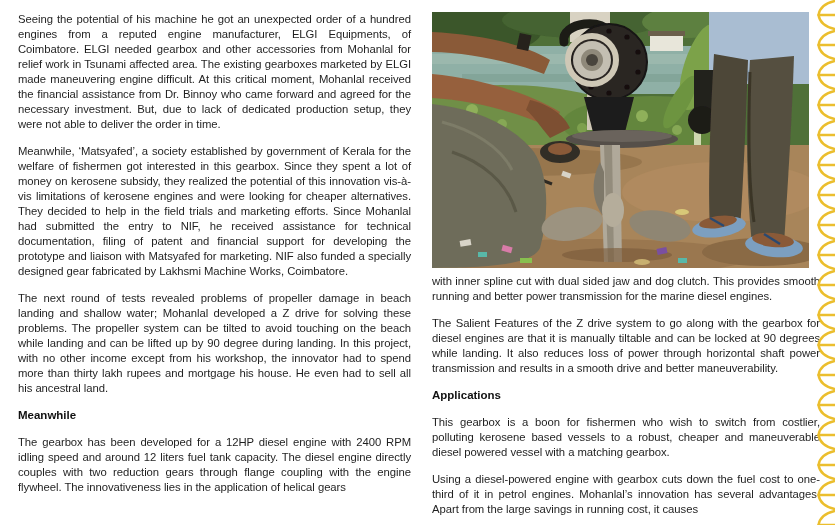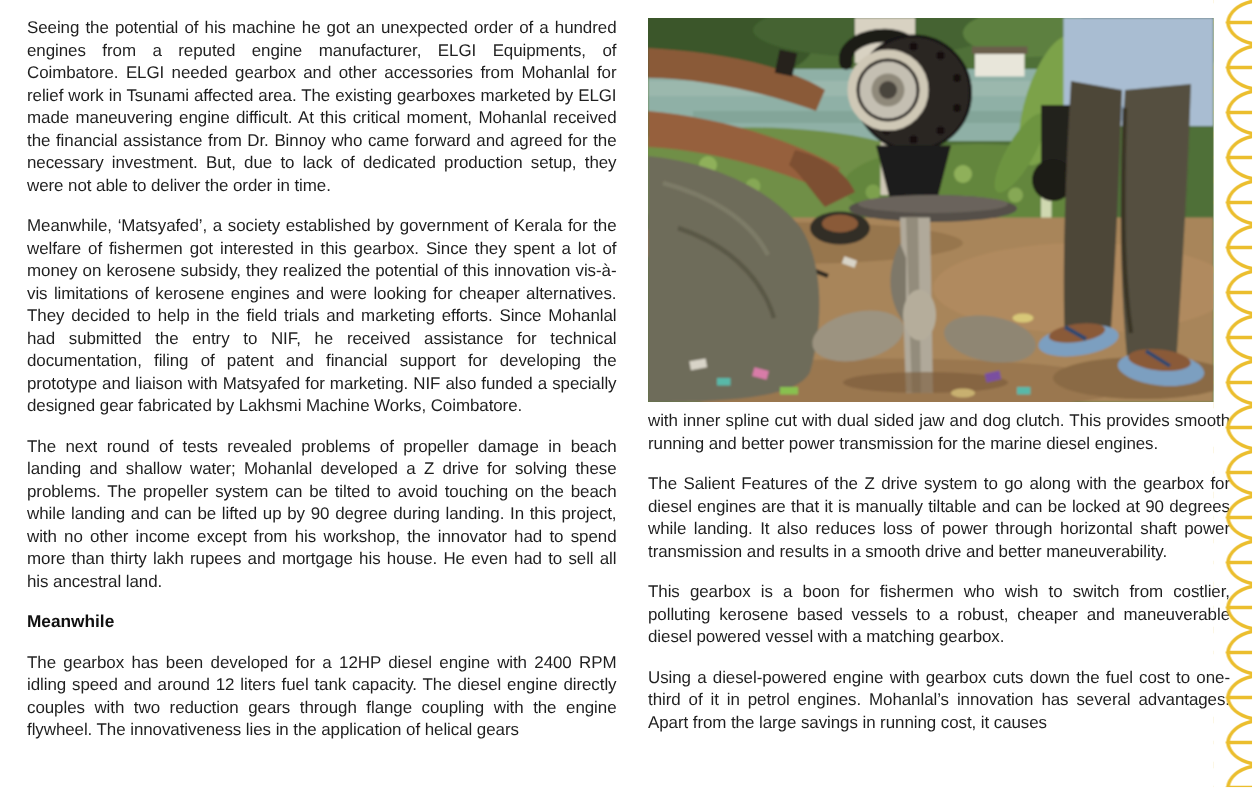--- a/index.html
+++ b/index.html
@@ -149,20 +149,21 @@
           <rect x="246" y="246" width="9" height="5" fill="#58b8a8"></rect>
           <rect x="130" y="160" width="9" height="5" fill="#d8d4c8" transform="rotate(20 134 162)"></rect>
           <ellipse cx="250" cy="200" rx="7" ry="3" fill="#d8c878"></ellipse>
           <ellipse cx="210" cy="250" rx="8" ry="3" fill="#c8b070"></ellipse>
         </g>
       </svg>
     </figure>
 
     <p>with inner spline cut with dual sided jaw and dog clutch. This provides smooth running and better power transmission for the marine diesel engines.</p>
     <p>The Salient Features of the Z drive system to go along with the gearbox for diesel engines are that it is manually tiltable and can be locked at 90 degrees while landing. It also reduces loss of power through horizontal shaft power transmission and results in a smooth drive and better maneuverability.</p>
+    <h3>Applications</h3>
     <p>This gearbox is a boon for fishermen who wish to switch from costlier, polluting kerosene based vessels to a robust, cheaper and maneuverable diesel powered vessel with a matching gearbox.</p>
     <p>Using a diesel-powered engine with gearbox cuts down the fuel cost to one-third of it in petrol engines. Mohanlal’s innovation has several advantages. Apart from the large savings in running cost, it causes</p>
   </div>
 
   <svg class="edge-deco" width="26" height="525" viewBox="0 0 26 525" xmlns="http://www.w3.org/2000/svg">
     <defs>
       <pattern id="hexedge" width="26" height="30" patternUnits="userSpaceOnUse">
         <path d="M25.5,1 C16,3.2 10.5,8.5 9.5,15 C10.5,21.5 16,26.8 25.5,29" fill="none" stroke="#EBBE2E" stroke-width="2.4" stroke-linecap="round"></path>
         <path d="M9.5,15 L26,15" fill="none" stroke="#EBBE2E" stroke-width="2.4" stroke-linecap="round"></path>
       </pattern>

